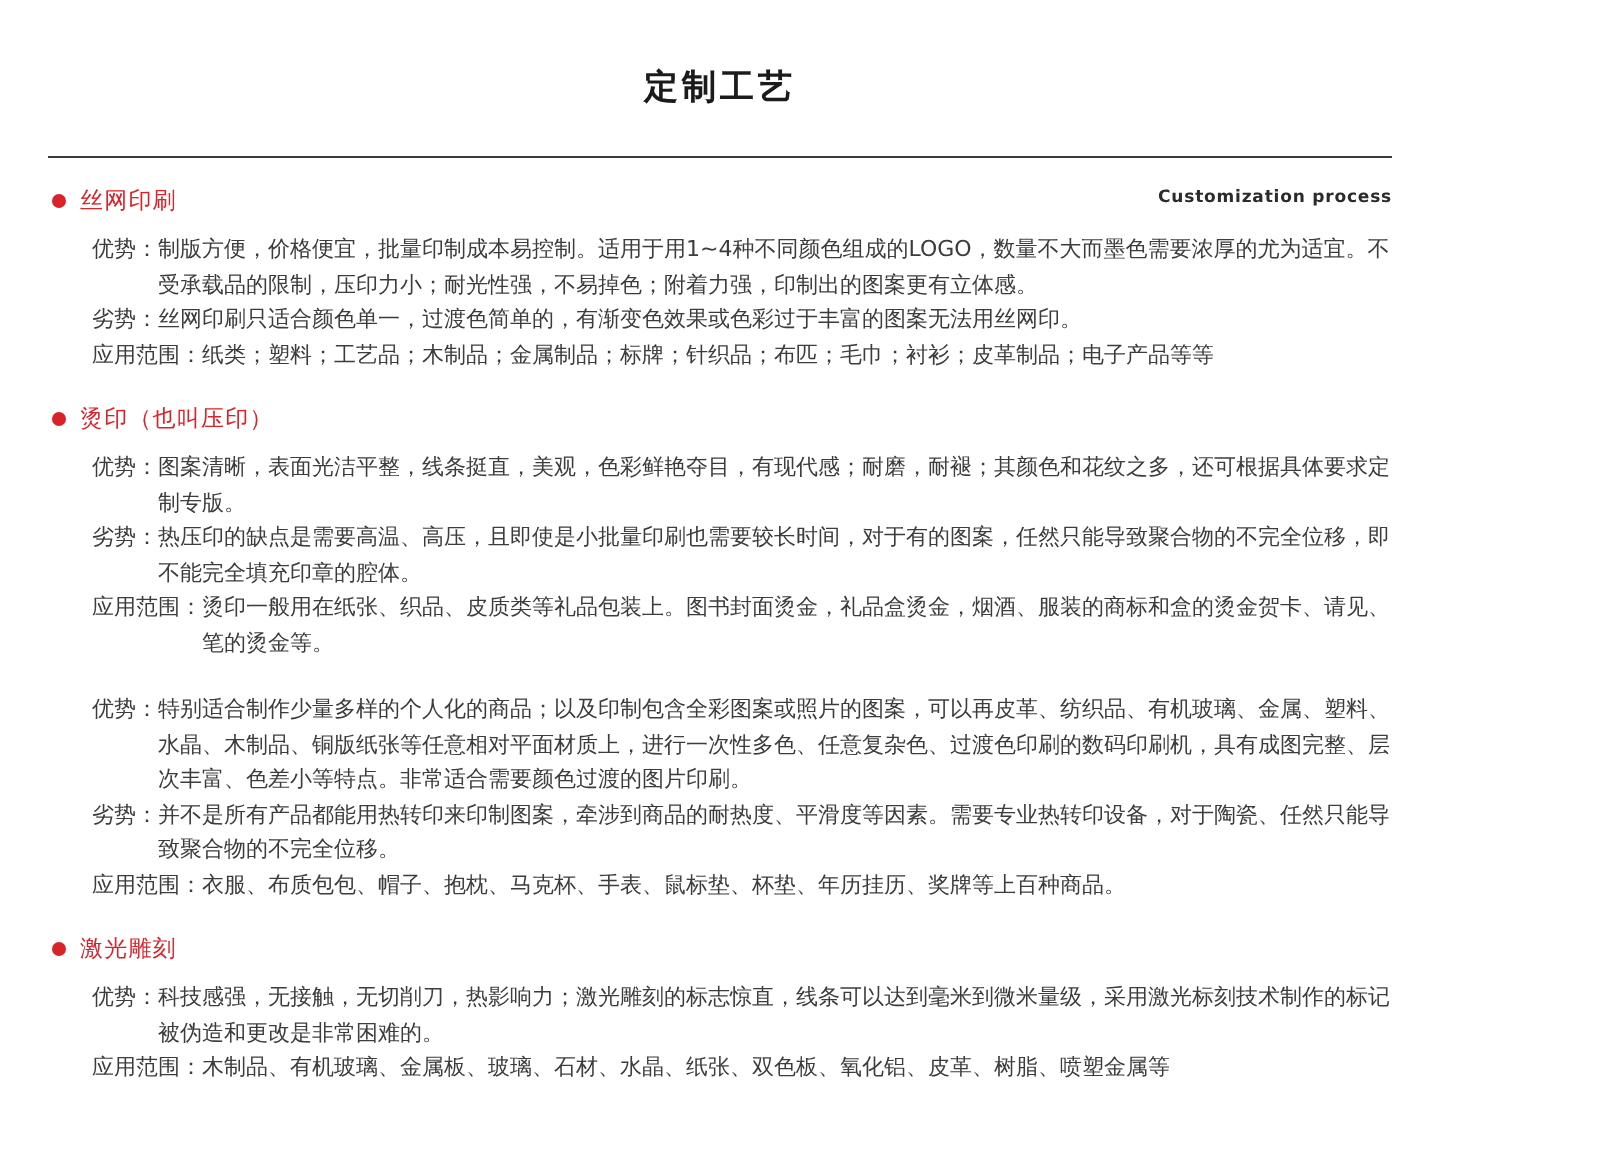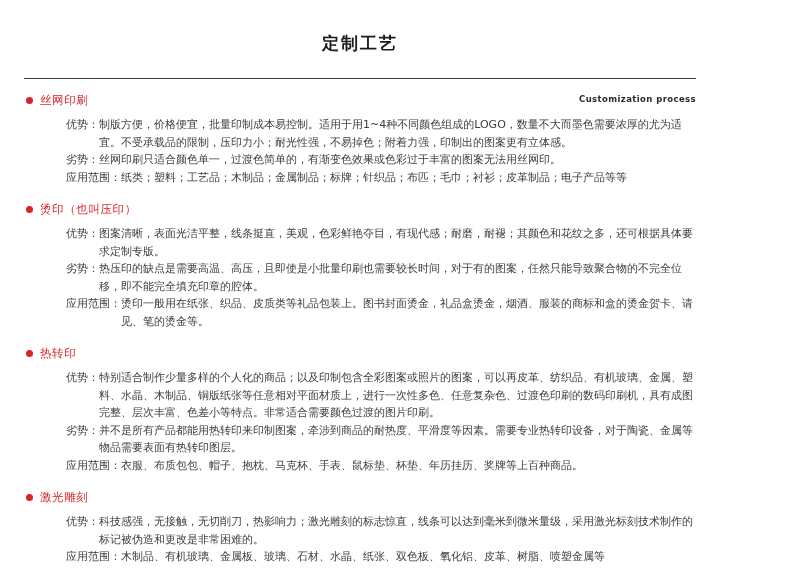--- a/index.html
+++ b/index.html
@@ -78,21 +78,20 @@
   }
   .row {
     display: flex;
     font-size: 11px;
     line-height: 17.5px;
     color: #3c3c3c;
   }
   .row .lbl {
     white-space: nowrap;
     color: #3c3c3c;
-    margin-left: 20px;
   }
   .row .txt {
     flex: 1;
   }
   .plain {
     font-size: 11px;
     line-height: 17.5px;
     color: #3c3c3c;
   }
   
@@ -176,32 +175,28 @@
         <span class="txt">热压印的缺点是需要高温、高压，且即使是小批量印刷也需要较长时间，对于有的图案，任然只能导致聚合物的不完全位移，即不能完全填充印章的腔体。</span>
       </div>
       <div class="row">
         <span class="lbl">应用范围：</span>
         <span class="txt">烫印一般用在纸张、织品、皮质类等礼品包装上。图书封面烫金，礼品盒烫金，烟酒、服装的商标和盒的烫金贺卡、请见、笔的烫金等。</span>
       </div>
     </div>
   </div>
 
   <div class="section">
-    <div class="sec-head">
-      <span class="bullet"></span>
-      <span class="sec-title">热转印</span>
-    </div>
     <div class="body">
       <div class="row">
         <span class="lbl">优势：</span>
         <span class="txt">特别适合制作少量多样的个人化的商品；以及印制包含全彩图案或照片的图案，可以再皮革、纺织品、有机玻璃、金属、塑料、水晶、木制品、铜版纸张等任意相对平面材质上，进行一次性多色、任意复杂色、过渡色印刷的数码印刷机，具有成图完整、层次丰富、色差小等特点。非常适合需要颜色过渡的图片印刷。</span>
       </div>
       <div class="row">
         <span class="lbl">劣势：</span>
-        <span class="txt">并不是所有产品都能用热转印来印制图案，牵涉到商品的耐热度、平滑度等因素。需要专业热转印设备，对于陶瓷、金属等物品需要表面有热转印图层。</span>
+        <span class="txt">并不是所有产品都能用热转印来印制图案，牵涉到商品的耐热度、平滑度等因素。需要专业热转印设备，对于陶瓷、任然只能导致聚合物的不完全位移。</span>
       </div>
       <div class="row">
         <span class="lbl">应用范围：</span>
         <span class="txt">衣服、布质包包、帽子、抱枕、马克杯、手表、鼠标垫、杯垫、年历挂历、奖牌等上百种商品。</span>
       </div>
     </div>
   </div>
 
   <div class="section">
     <div class="sec-head">

